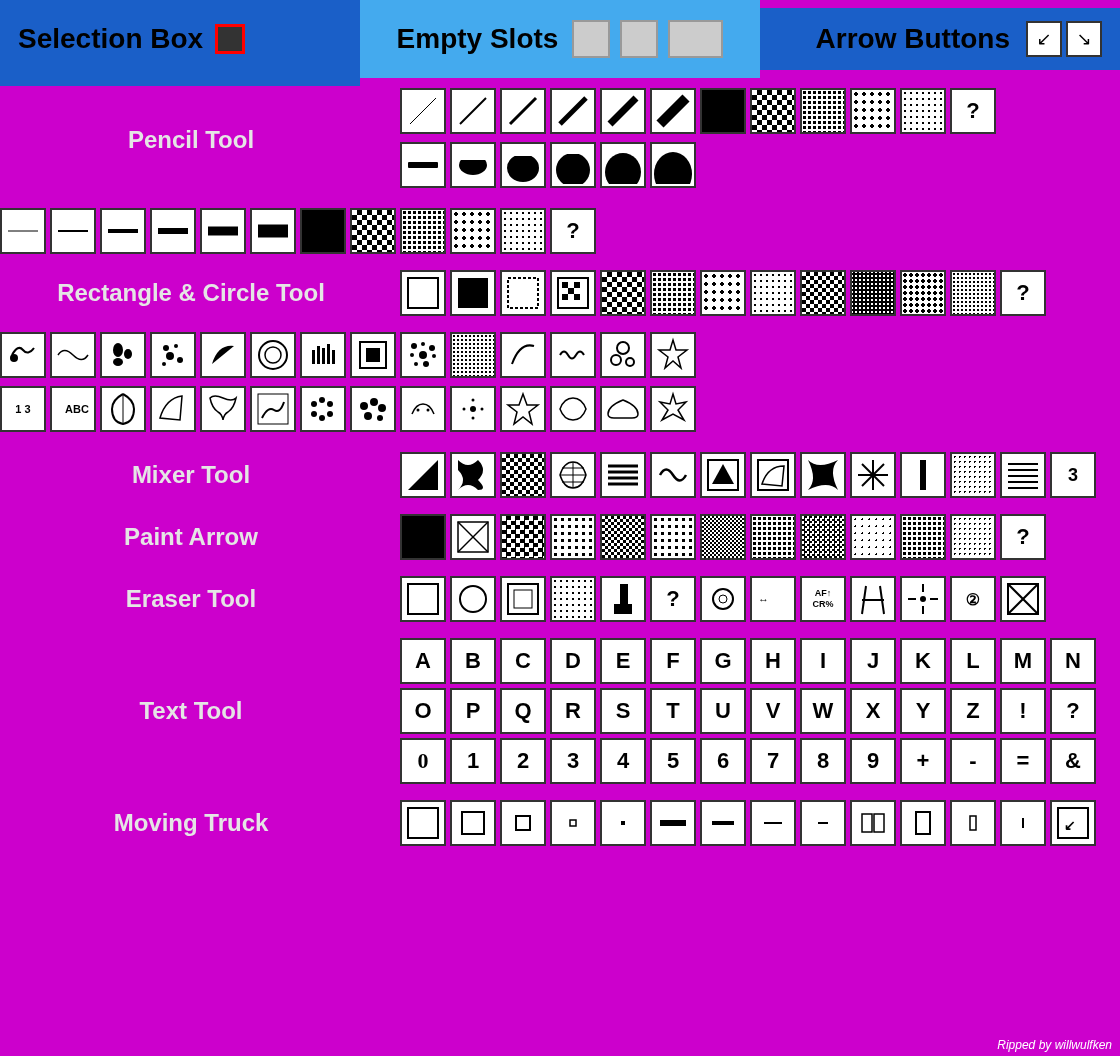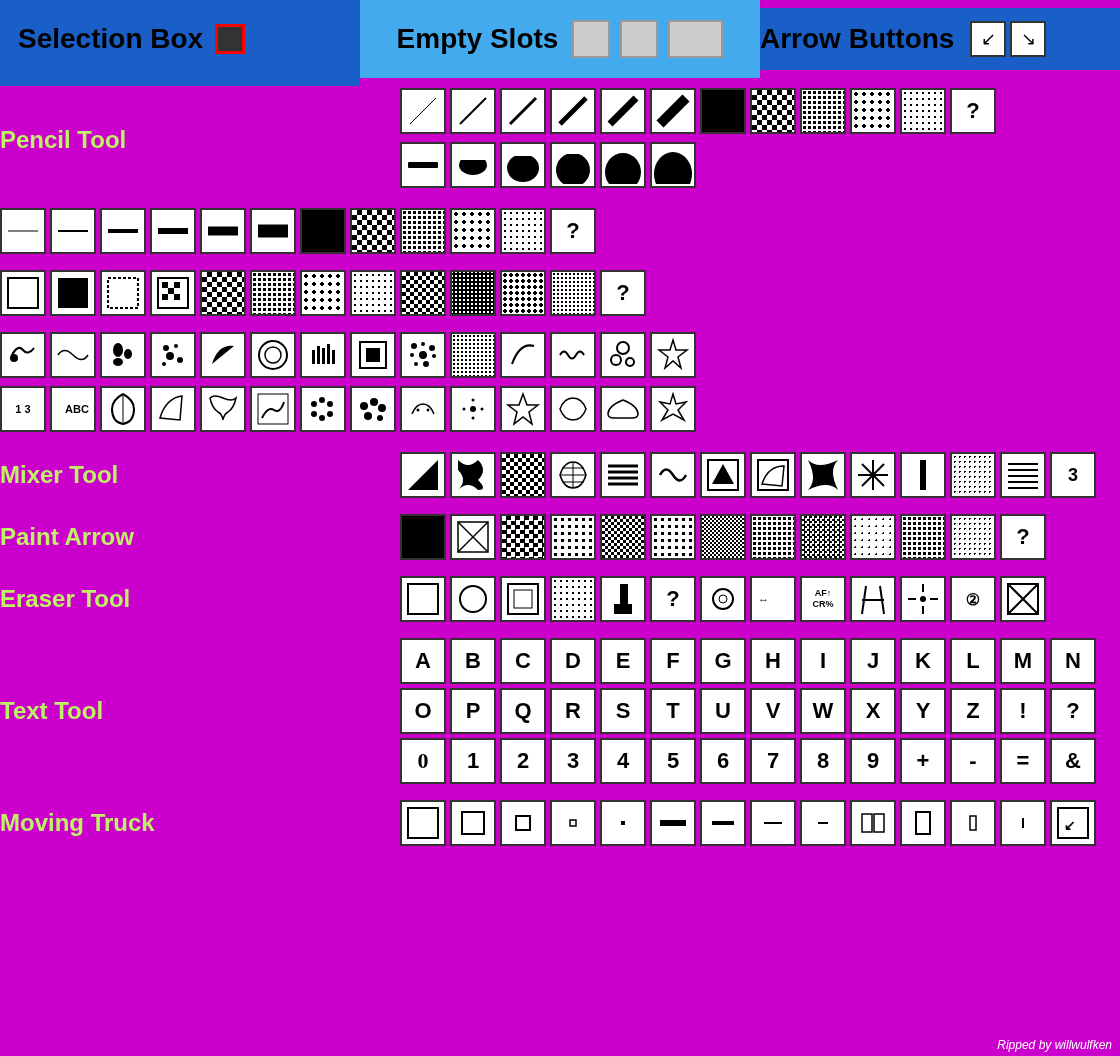--- a/index.html
+++ b/index.html
@@ -62,44 +62,46 @@
       display: inline-block;
     }
     .empty-slot-sm { width: 38px; height: 38px; }
     .empty-slot-md { width: 55px; height: 38px; }
     .header-right {
       background: #1a5fc8;
       width: 360px;
       height: 62px;
       display: flex;
       align-items: center;
+      justify-content: flex-end;
+      padding-right: 18px;
       flex-shrink: 0;
     }
     .header-right-title {
       color: black;
       font-size: 28px;
       font-weight: bold;
       margin-right: 12px;
     }
     .arrow-btn-icon {
       width: 36px;
       height: 36px;
       background: white;
       border: 2px solid #333;
       display: inline-flex;
       align-items: center;
       justify-content: center;
       font-size: 18px;
       margin-left: 4px;
     }
     .tool-label {
-      color: #bef264;
+      color: #e5e5e5;
       font-size: 24px;
       font-weight: bold;
-      text-align: left;
+      text-align: center;
       min-width: 400px;
       padding-right: 18px;
       flex-shrink: 0;
     }
     .tool-icons {
       display: flex;
       flex-wrap: wrap;
       gap: 4px;
       align-items: center;
     }
@@ -328,20 +330,21 @@
     <div class="icon-cell icon-black"></div>
     <div class="icon-cell icon-checker"></div>
     <div class="icon-cell icon-dense-dots"></div>
     <div class="icon-cell icon-medium-dots"></div>
     <div class="icon-cell icon-sparse-dots"></div>
     <div class="icon-cell" style="font-size:22px;font-weight:bold;">?</div>
   </div>
 </div>
 
 <div class="row-wrapper">
+  <div class="tool-label">Rectangle &amp; Circle Tool</div>
   <div class="tool-icons">
     <div class="icon-cell">
       <svg viewBox="0 0 38 38">
           <rect x="4" y="4" width="30" height="30" fill="none" stroke="black" stroke-width="2"></rect>
         </svg>
     </div>
     <div class="icon-cell">
       <svg viewBox="0 0 38 38">
           <rect x="4" y="4" width="30" height="30" fill="black"></rect>
         </svg>

